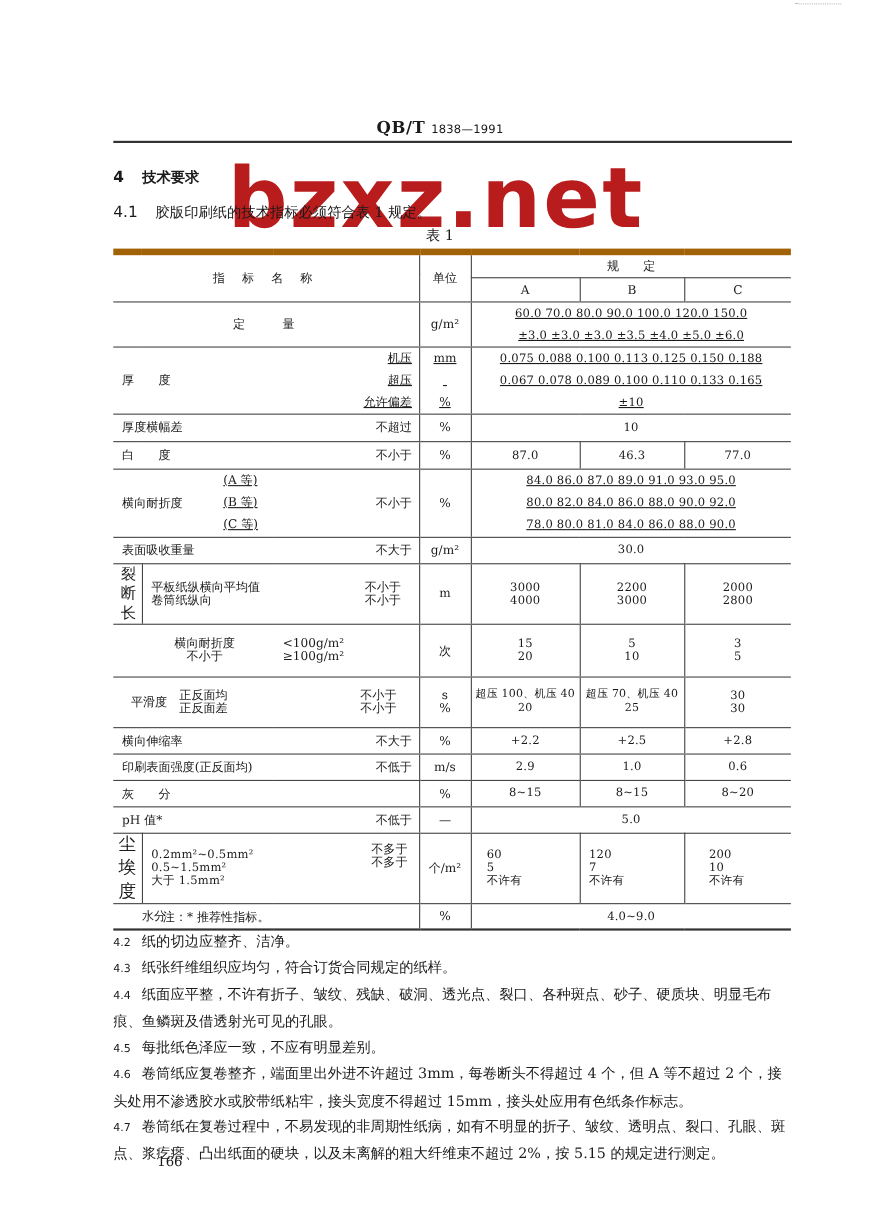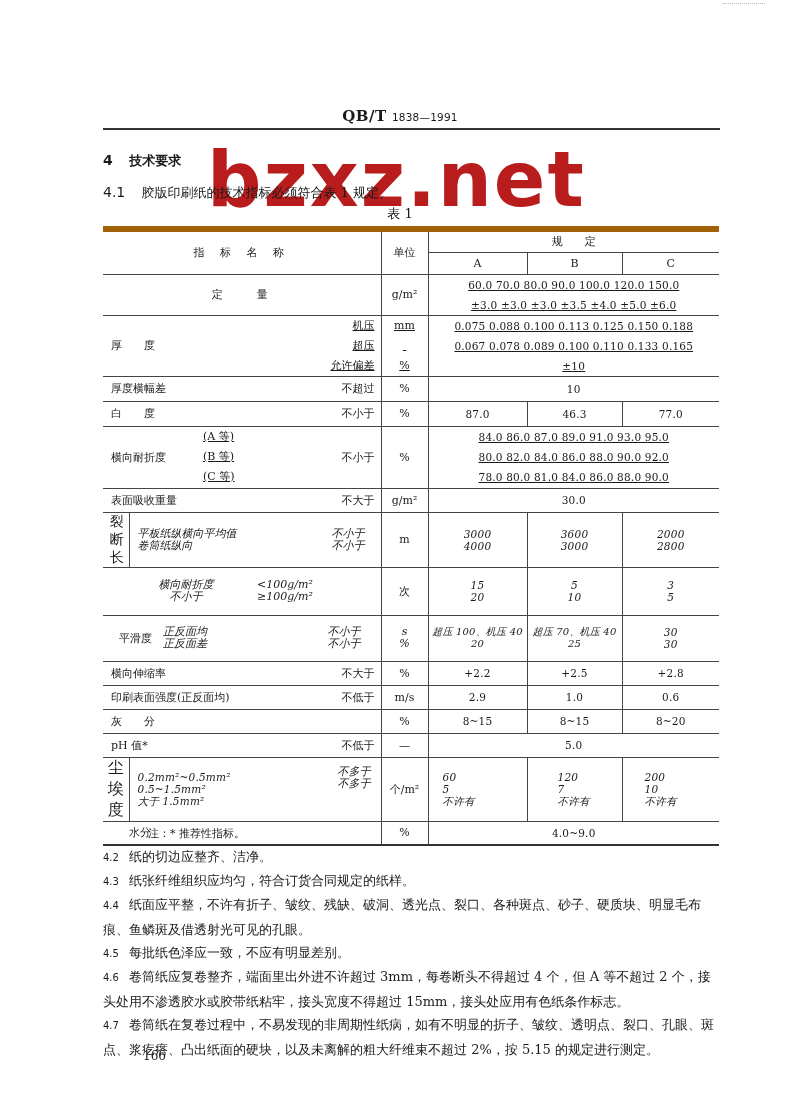--- a/index.html
+++ b/index.html
@@ -22,21 +22,21 @@
   table.spec { position:absolute; left:103px; top:226px; width:616px; border-collapse:collapse;
                font-size:11px; z-index:1; }
   table.spec td { border-top:1px solid #444; border-bottom:1px solid #444; padding:0; vertical-align:middle; }
   table.spec tr.first td { border-top:6px solid #a16207;margin-top:17px; }
   table.spec tr.last td { border-bottom:2px solid #333; }
   .vl { border-left:1px solid #444; }
   .c { text-align:center; }
   .r { text-align:right; padding-right:6px !important; }
   .l { text-align:left; padding-left:8px !important; }
   .num { font-family:"DejaVu Serif", serif; font-size:10.5px; letter-spacing:0.2px; }
-  .stack div { line-height:12px;font-style:italic; }
+  .stack div { line-height:12px; }
   .lh20 div { line-height:20px;text-decoration:underline; }
 
   .note { left:148px; top:826px; font-size:11px; }
   .para { left:103px; font-size:13px; line-height:24px; width:620px; z-index:1; }
   .para .n { font-family:"DejaVu Sans", sans-serif; font-size:10px; margin-right:10px; }
   .pagenum { left:143px; top:1049px; font-size:12px; }
 </style>
 </head>
 <body>
 
@@ -163,21 +163,21 @@
     <td class="r stack" style="padding-right:16px !important">
       <div>不小于</div>
       <div>不小于</div>
     </td>
     <td class="c vl">m</td>
     <td class="c vl num stack">
           <div>3000</div>
           <div>4000</div>
         </td>
     <td class="c vl num stack">
-          <div>3600</div>
+          <div>2200</div>
           <div>3000</div>
         </td>
     <td class="c vl num stack">
           <div>2000</div>
           <div>2800</div>
         </td>
   </tr>
 
   <tr style="height:48px">
     <td colspan="2" class="c stack" style="padding-left:20px">
@@ -278,21 +278,21 @@
     <td class="r stack" style="padding-right:10px !important;vertical-align:top;padding-top:8px">
       <div>不多于</div>
       <div>不多于</div>
     </td>
     <td class="c vl">个/m²</td>
     <td class="vl num stack" style="padding-left:14px">
           <div>60</div>
           <div>5</div>
           <div>不许有</div>
         </td>
-    <td class="vl num stack" style="padding-left:30px">
+    <td class="vl num stack" style="padding-left:8px">
           <div>120</div>
           <div>7</div>
           <div>不许有</div>
         </td>
     <td class="vl num stack" style="padding-left:22px">
           <div>200</div>
           <div>10</div>
           <div>不许有</div>
         </td>
   </tr>

